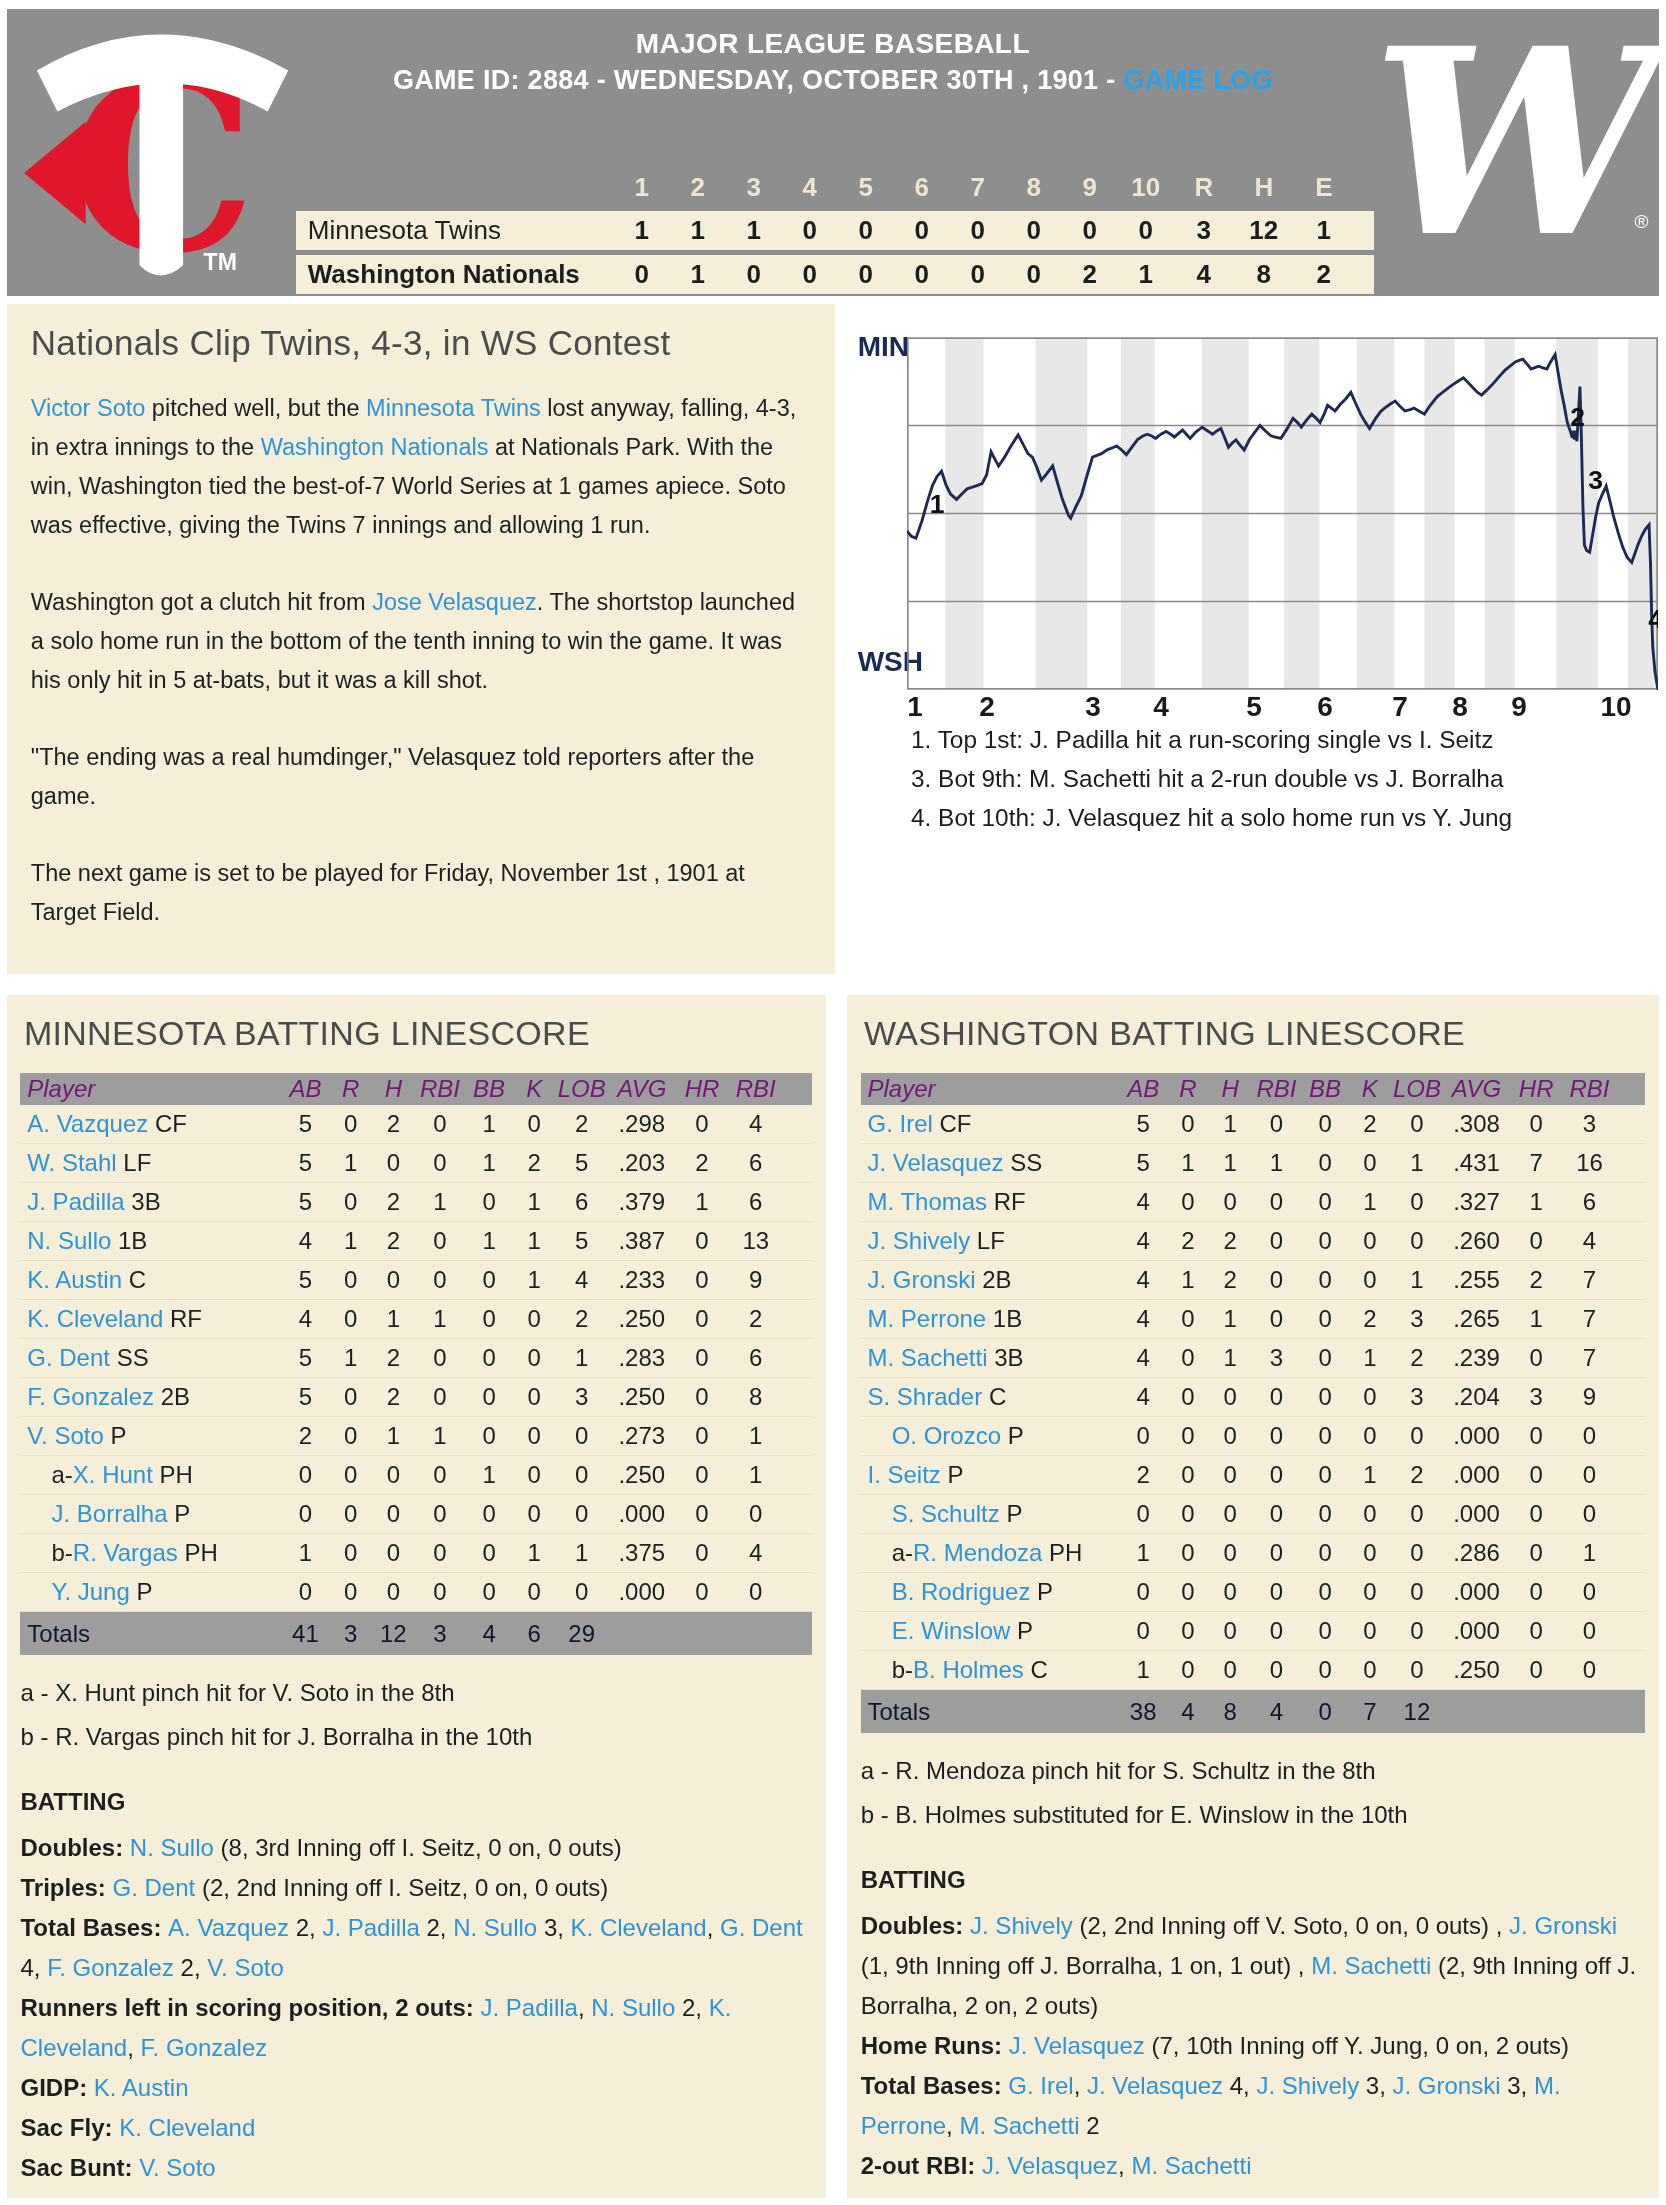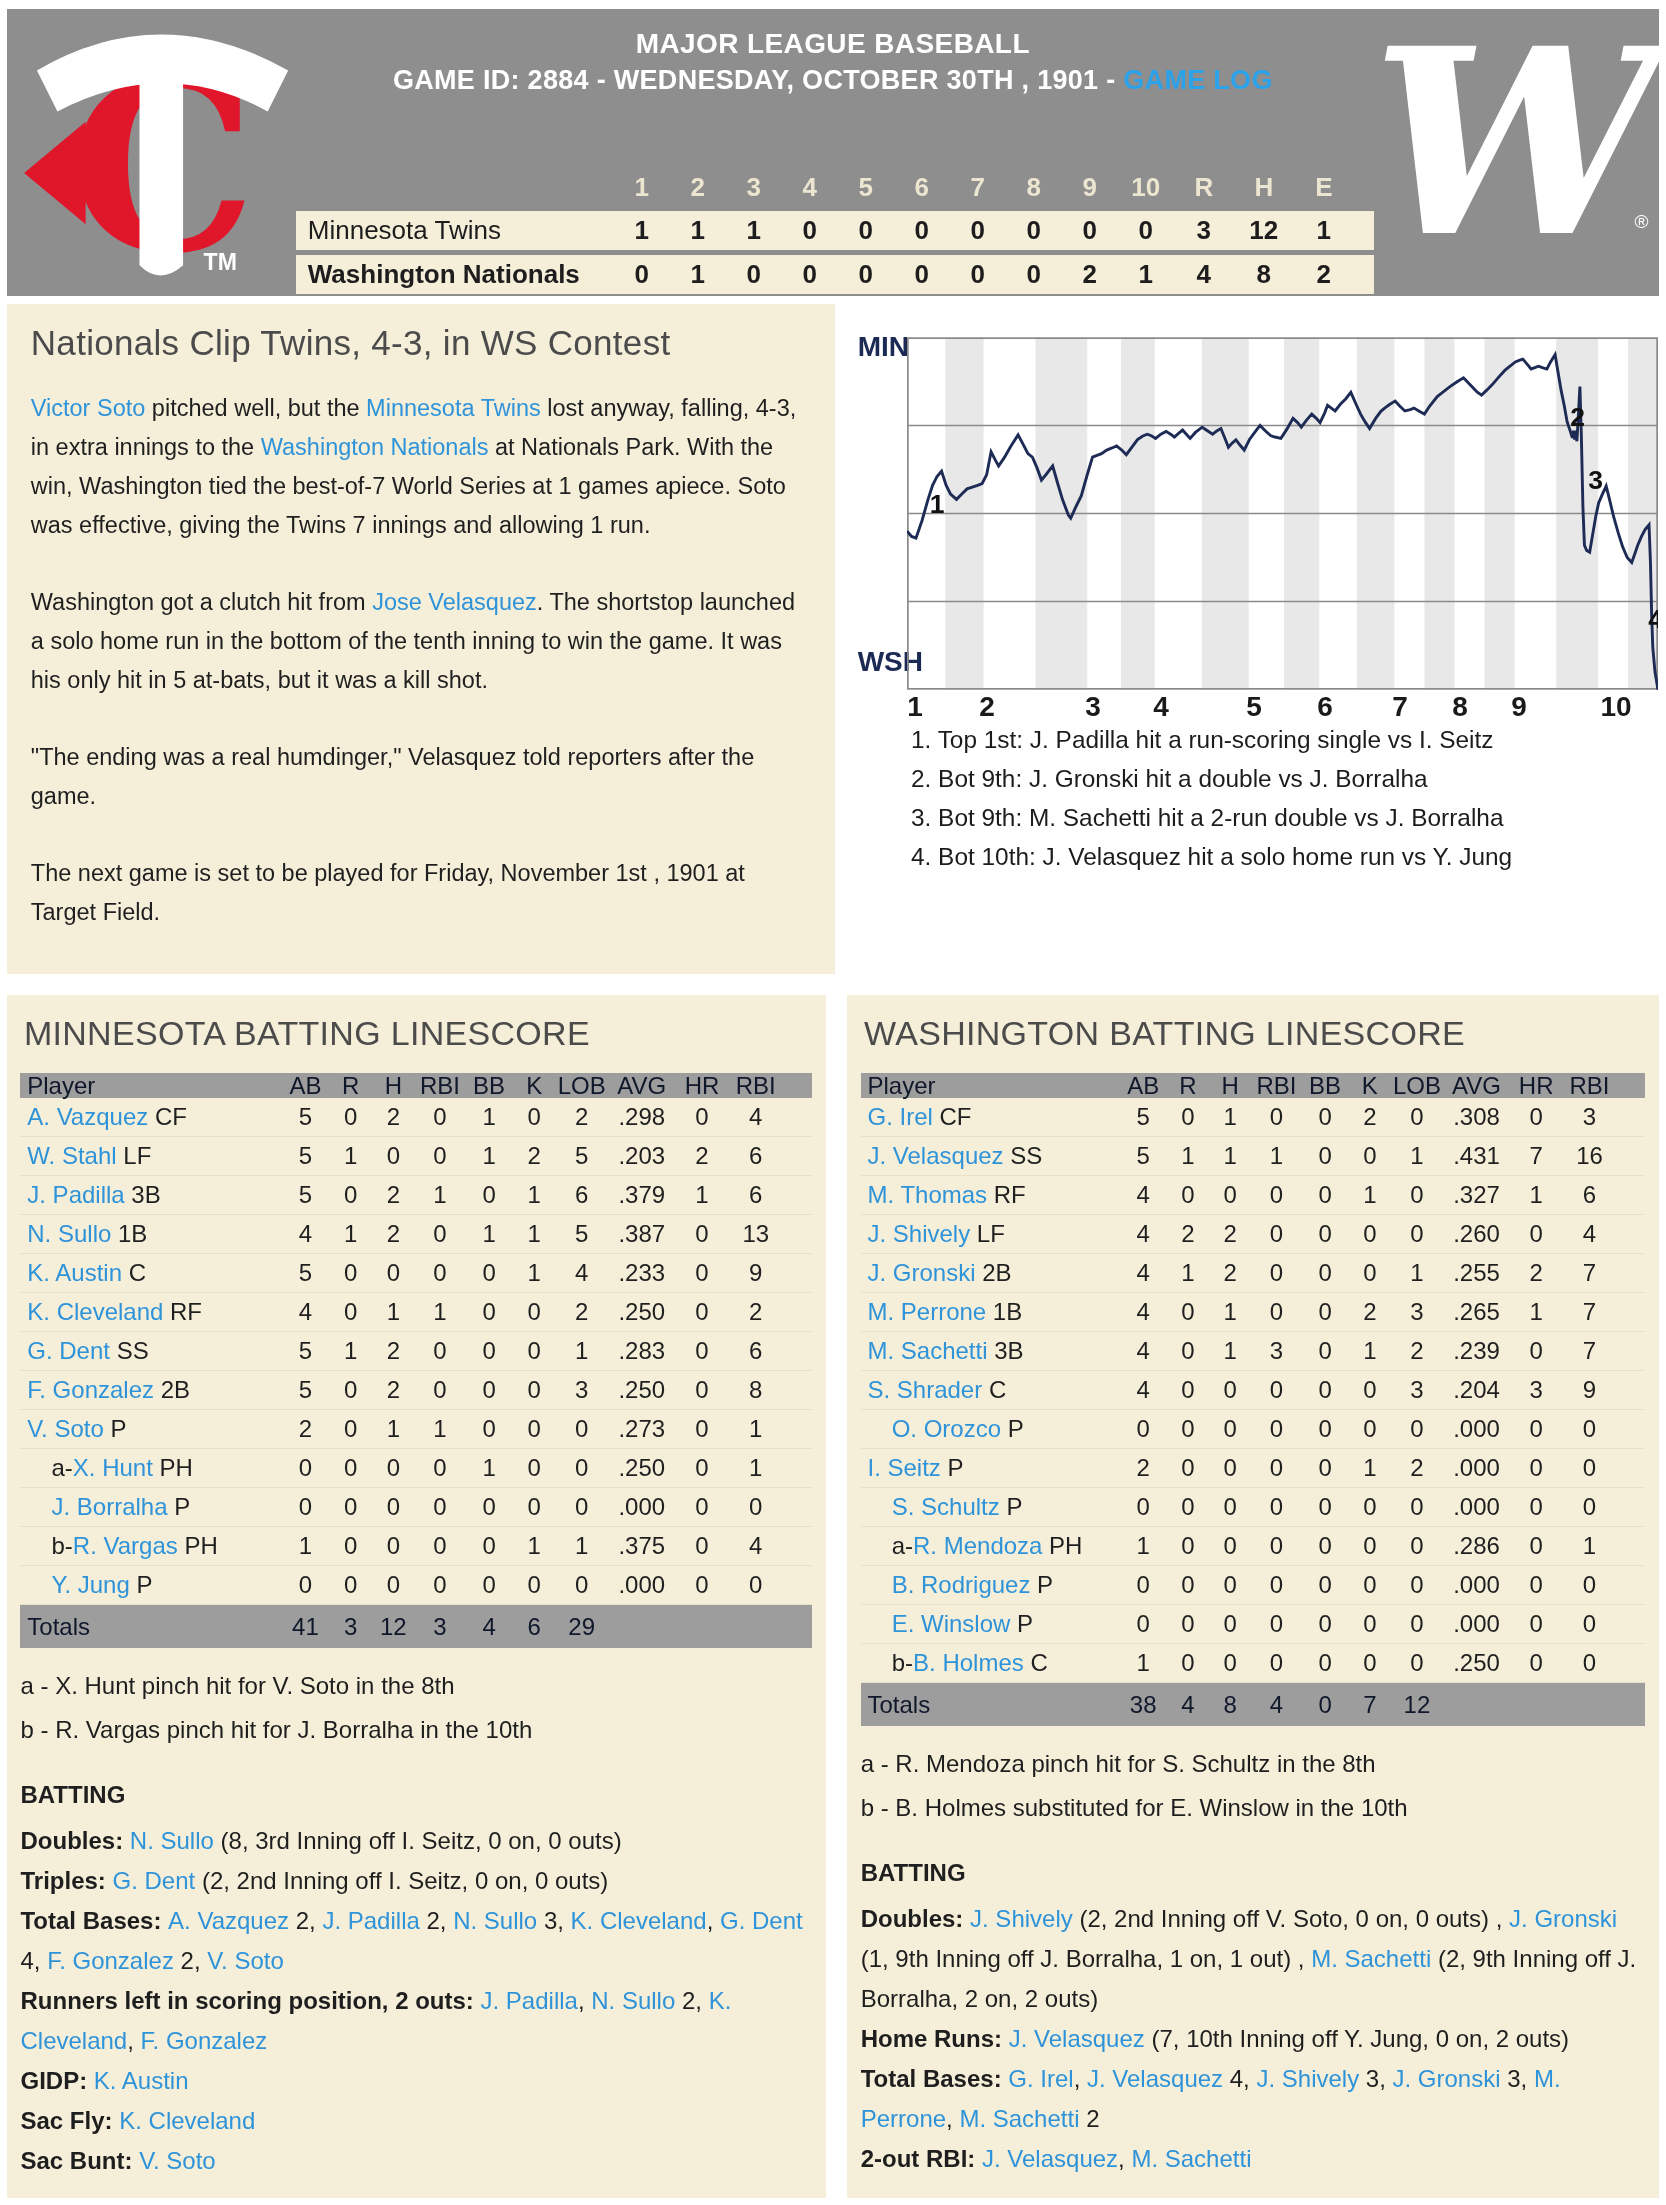--- a/index.html
+++ b/index.html
@@ -42,21 +42,21 @@
   .key-plays{position:absolute;left:55px;top:416px;margin:0;padding:0;list-style:none;}
   .key-plays li{font-size:24.4px;line-height:39px;color:#1c1c1c;}
   
   .box-panel{position:absolute;top:995px;background:#f5efda;box-sizing:border-box;
              padding:12px 13.7px;overflow:hidden;}
   .box-panel.left{left:6.8px;width:819px;height:1203px;}
   .box-panel.right{left:847px;width:812px;height:1203px;}
   .box-title{font-size:34px;font-weight:400;color:#4b4b4b;margin:6.8px 0 20.5px 3.4px;letter-spacing:0.3px;}
   .btable{width:100%;}
   .brow{display:flex;align-items:center;height:38px;font-size:24px;border-bottom:1.7px solid #e7e1ca;}
-  .brow.head{height:25px;background:#9d9d9d;color:#0f172a;border-bottom:none;}
+  .brow.head{height:32px;background:#9d9d9d;color:#701a75;border-bottom:none;font-style:italic;}
   .brow.totals{height:43px;background:#9d9d9d;color:#0f172a;font-weight:400;border-bottom:none;}
   .bc{text-align:center;}
   .bc.player{flex:0 0 33%;text-align:left;padding-left:6.8px;box-sizing:border-box;white-space:nowrap;}
   .bc.player.ind{padding-left:31px;}
   .bc.n1{flex:0 0 6%;}  .bc.n2{flex:0 0 5.4%;} .bc.n3{flex:0 0 5.4%;} .bc.n4{flex:0 0 6.4%;}
   .bc.n5{flex:0 0 6%;}  .bc.n6{flex:0 0 5.4%;} .bc.n7{flex:0 0 6.6%;text-align:center;} .bc.n8{flex:0 0 8.6%;}
   .bc.n9{flex:0 0 6.6%;} .bc.n10{flex:0 0 7%;}
   .pos{color:#1f1f1f;}
   .notes{margin-top:15.4px;}
   .notes div{font-size:24px;line-height:44px;color:#1e1e1e;}
@@ -186,21 +186,20 @@
         <span class="xlab" style="left: 305px;">4</span>
         <span class="xlab" style="left: 398px;">5</span>
         <span class="xlab" style="left: 469px;">6</span>
         <span class="xlab" style="left: 544px;">7</span>
         <span class="xlab" style="left: 604px;">8</span>
         <span class="xlab" style="left: 663px;">9</span>
         <span class="xlab" style="left: 760px;">10</span>
       </div>
     <ol class="key-plays" id="key-plays">
         <li>1. Top 1st: J. Padilla hit a run-scoring single vs I. Seitz</li>
-        <li>2. Bot 9th: J. Gronski hit a double vs J. Borralha</li>
         <li>3. Bot 9th: M. Sachetti hit a 2-run double vs J. Borralha</li>
         <li>4. Bot 10th: J. Velasquez hit a solo home run vs Y. Jung</li>
       </ol>
   </section>
 
   <section class="box-panel left" id="box-0">
     <h2 class="box-title">MINNESOTA BATTING LINESCORE</h2>
     <div class="btable">
         <div class="brow head">
           <div class="bc player">Player</div>

